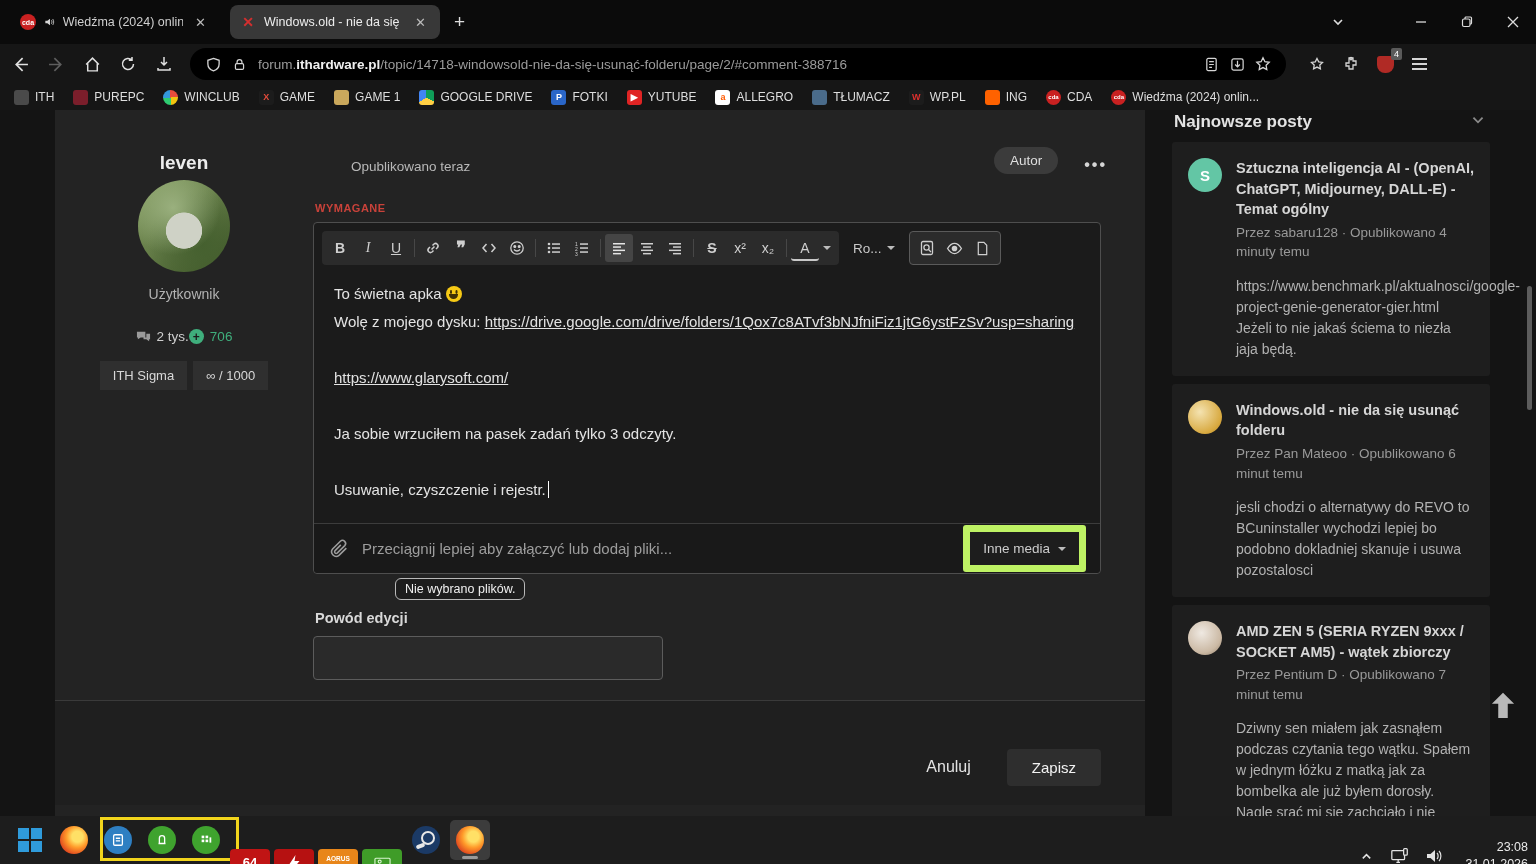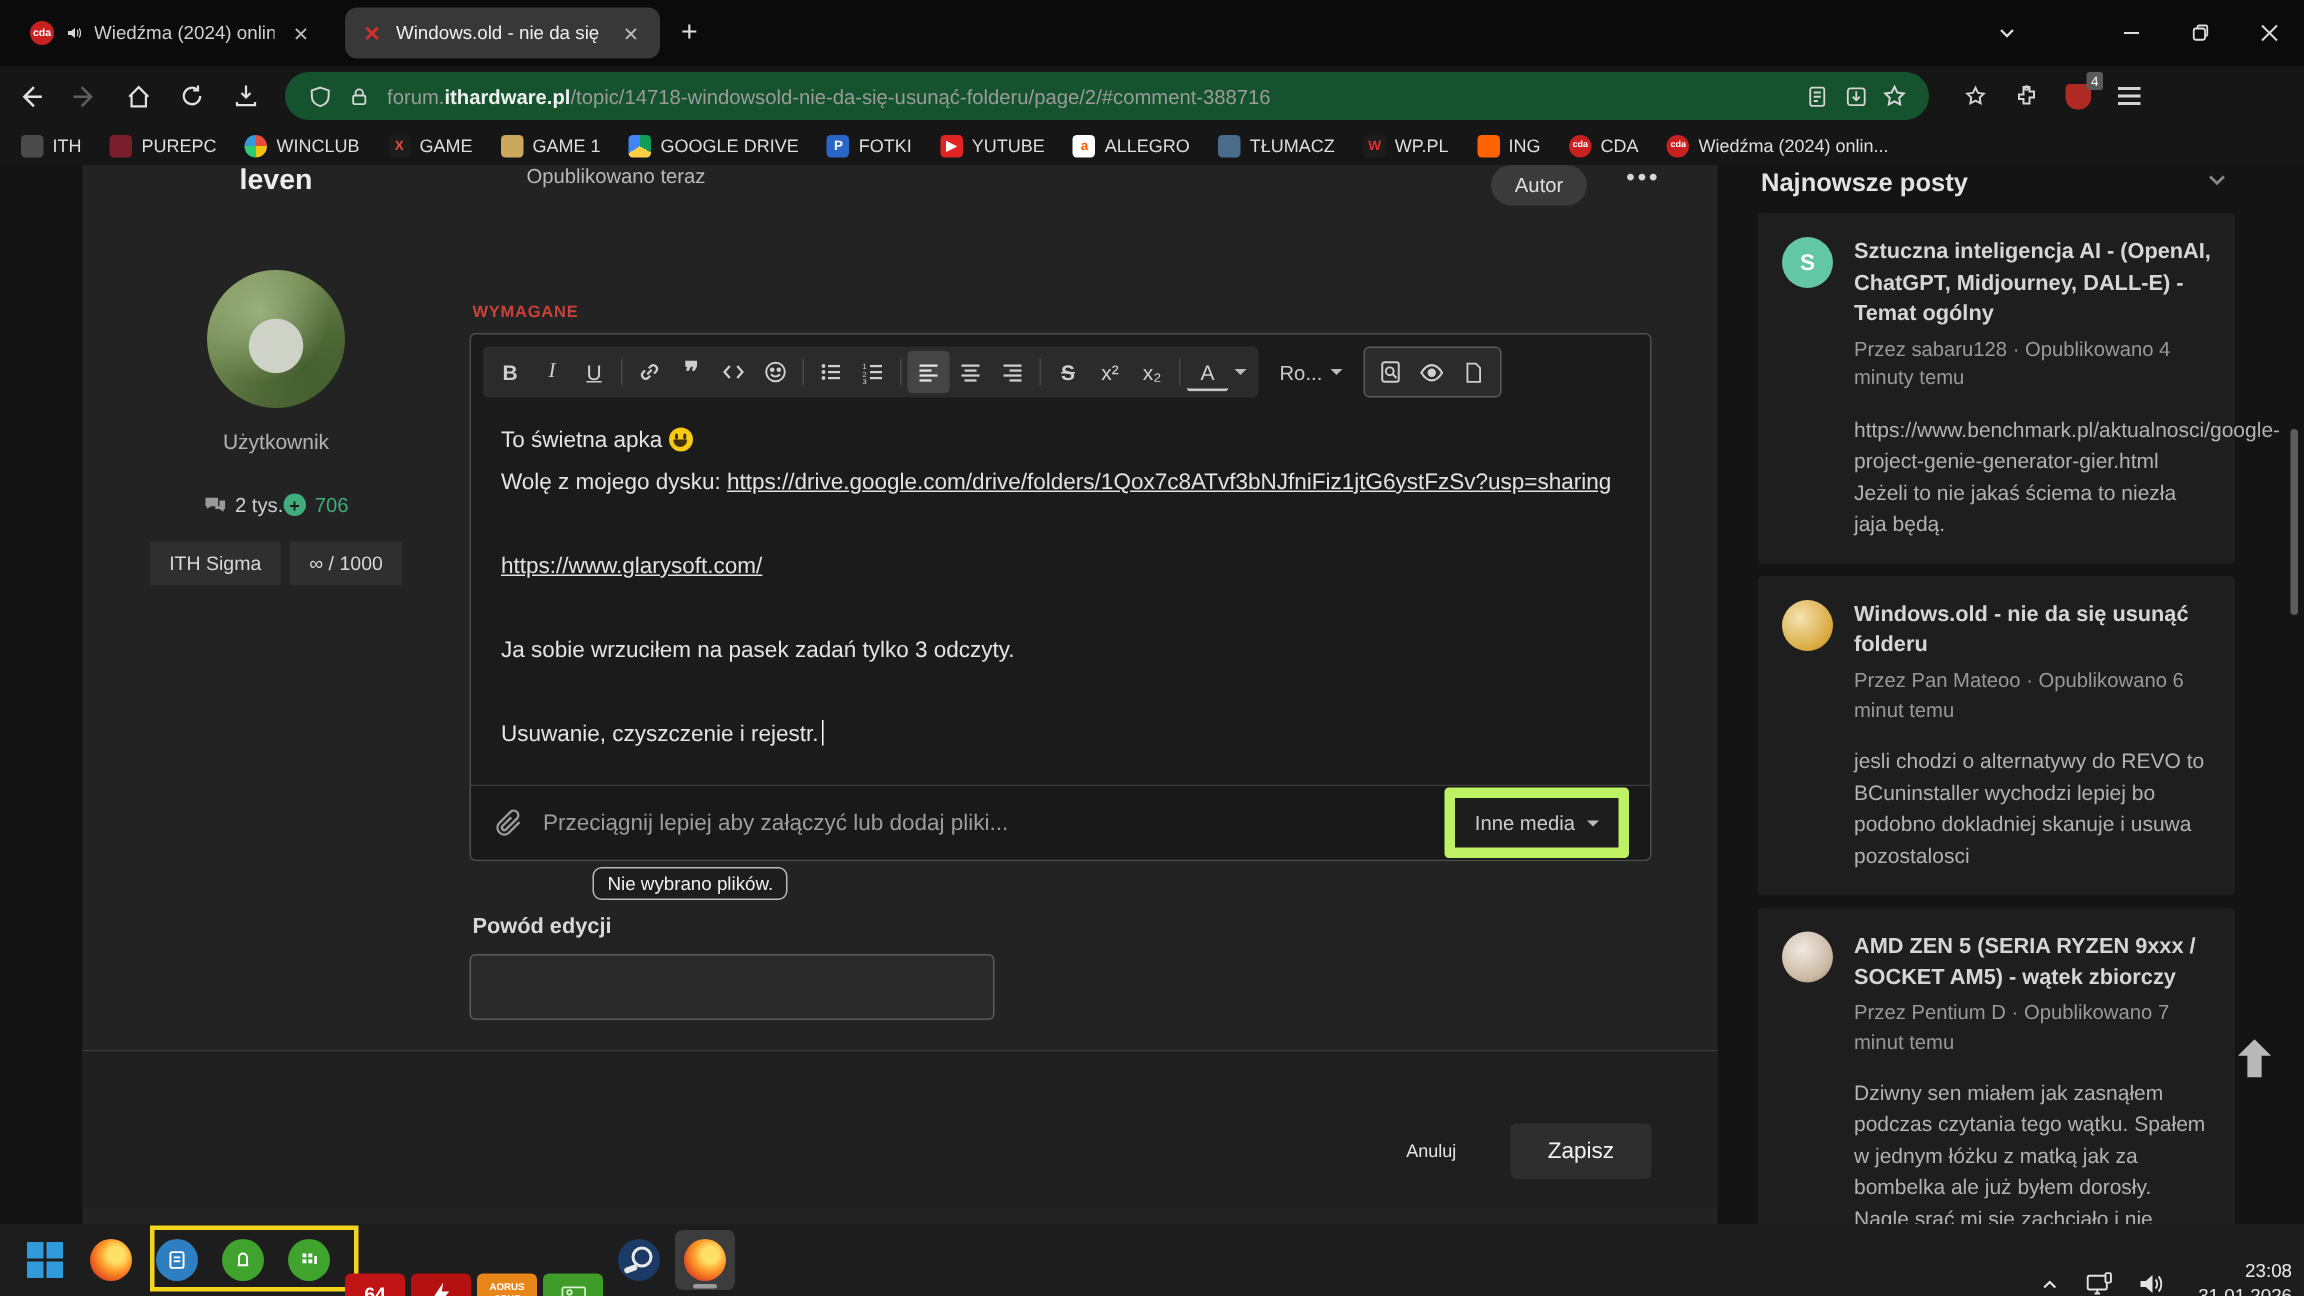--- a/index.html
+++ b/index.html
@@ -24,21 +24,21 @@
   .wbtn { width:46px; height:44px; display:flex; align-items:center; justify-content:center; color:#ddd; }
   .tablist-chevron { position:absolute; right:178px; top:0; height:44px; width:40px;
     display:flex; align-items:center; justify-content:center; color:#ddd; }
 
   
   .navbar { position:absolute; left:0; top:44px; width:100%; height:40px; background:#161616;
     display:flex; align-items:center; }
   .nbtn { width:32px; height:30px; display:flex; align-items:center; justify-content:center;
     color:#e0e0e0; margin-left:4px; }
   .nbtn.dis { color:#5e5e5e; }
-  .urlbar { height:32px; flex:0 0 1096px; margin-left:10px; background:#14532d; border-radius:16px;
+  .urlbar { height:32px; flex:0 0 1096px; margin-left:10px; background:#000000; border-radius:16px;
     display:flex; align-items:center; padding:16px 10px; }
   .urlbar .txt { color:#9b9b9b; font-size:13.5px; white-space:nowrap; overflow:hidden; flex:1; margin-left:6px; }
   .urlbar .txt b { color:#efefef; font-weight:bold; }
   .uico { width:26px; height:26px; display:flex; align-items:center; justify-content:center; color:#d5d5d5; flex:0 0 auto; }
   .navright { display:flex; align-items:center; margin-left:12px; }
   .xbtn { width:30px; height:30px; display:flex; align-items:center; justify-content:center;
     color:#d5d5d5; position:relative; margin-left:4px; }
   .shield-ext { width:17px; height:17px; border-radius:3px 3px 8px 8px; background:#b02a25; }
   .badge4 { position:absolute; top:-1px; right:-2px; background:#5a5a5a; color:#fff; font-size:9px;
     padding:0 3px; border-radius:2px; line-height:12px; }
@@ -57,21 +57,21 @@
   .bm-5 .bmi{background:conic-gradient(#0f9d58 0 33%,#ffcf44 0 66%,#4285f4 0);}
   .bm-6 .bmi{background:#2a66c8;} .bm-7 .bmi{background:#e02424;}
   .bm-8 .bmi{background:#ff5a00;background:#fff;color:#ff5a00;} .bm-9 .bmi{background:#4a6b8a;}
   .bm-10 .bmi{background:#1c1c1c;color:#e0302e;} .bm-11 .bmi{background:#ff6200;}
   .bm-12 .bmi{background:#c92121;border-radius:50%;font-size:6px;} .bm-13 .bmi{background:#c92121;border-radius:50%;font-size:6px;}
 
   
   .page { position:absolute; left:0; top:110px; width:1536px; height:706px; background:#141414; }
 
   .panel { position:absolute; left:55px; top:0; width:1090px; height:706px; background:#232323; }
-  .phead { display:flex; align-items:flex-start; height:64px; }
+  .phead { display:flex; align-items:flex-end; height:64px; }
   .pleft { width:258px; flex:0 0 auto; text-align:center; }
   .uname { color:#ededed; font-size:19px; font-weight:bold; }
   .pubnow { color:#b8b8b8; font-size:13.5px; margin-left:38px; }
   .phspace { flex:1; }
   .autor { background:#3b3b3b; color:#dfdfdf; font-size:13.5px; padding:6px 16px; border-radius:15px; }
   .dots { color:#d6d6d6; font-size:16px; letter-spacing:2px; margin:0 38px 0 26px; font-weight:bold; }
 
   .pbody { display:flex; }
   .lcol { width:258px; flex:0 0 auto; display:flex; flex-direction:column; align-items:center; }
   .avatar { width:92px; height:92px; border-radius:50%; margin-top:6px;
@@ -122,21 +122,21 @@
     font-size:13.5px; padding:9px 13px; display:flex; align-items:center; gap:8px; }
 
   .tooltip { position:absolute; background:#1d1d1d; border:1px solid #b9b9b9; border-radius:6px;
     color:#f0f0f0; font-size:12.5px; padding:3px 9px; }
 
   .reason { color:#d9d9d9; font-size:14.5px; font-weight:bold; margin:36px 0 10px 2px; }
   .rinput { width:350px; height:44px; background:#2a2a2a; border:1px solid #5c5c5c; border-radius:4px; }
 
   .footerdiv { border-top:1px solid #3a3a3a; margin-top:24px; }
   .pfoot { display:flex; justify-content:flex-end; align-items:center; gap:26px; padding:28px 44px 0 0; background:#1f1f1f; height:104px; }
-  .btn-cancel { color:#e3e3e3; font-size:12px; padding:9px 10px; }
+  .btn-cancel { color:#e3e3e3; font-size:16px; padding:9px 10px; }
   .btn-save { background:#2e2e2e; color:#f2f2f2; font-size:15px; padding:10px 25px; border-radius:4px; }
 
   
   .sidebar { position:absolute; left:1172px; top:0; width:318px; }
   .sbhead { display:flex; align-items:center; justify-content:space-between; padding:0 4px 0 2px; height:24px; }
   .sbtitle { color:#e3e3e3; font-size:17px; font-weight:bold; }
   .sbchev { color:#8a8a8a; }
   .card { background:#1e1e1e; border-radius:3px; margin-top:8px; padding:16px; }
   .crow { display:flex; gap:14px; }
   .sava { width:34px; height:34px; border-radius:50%; flex:0 0 auto; display:flex; align-items:center;

